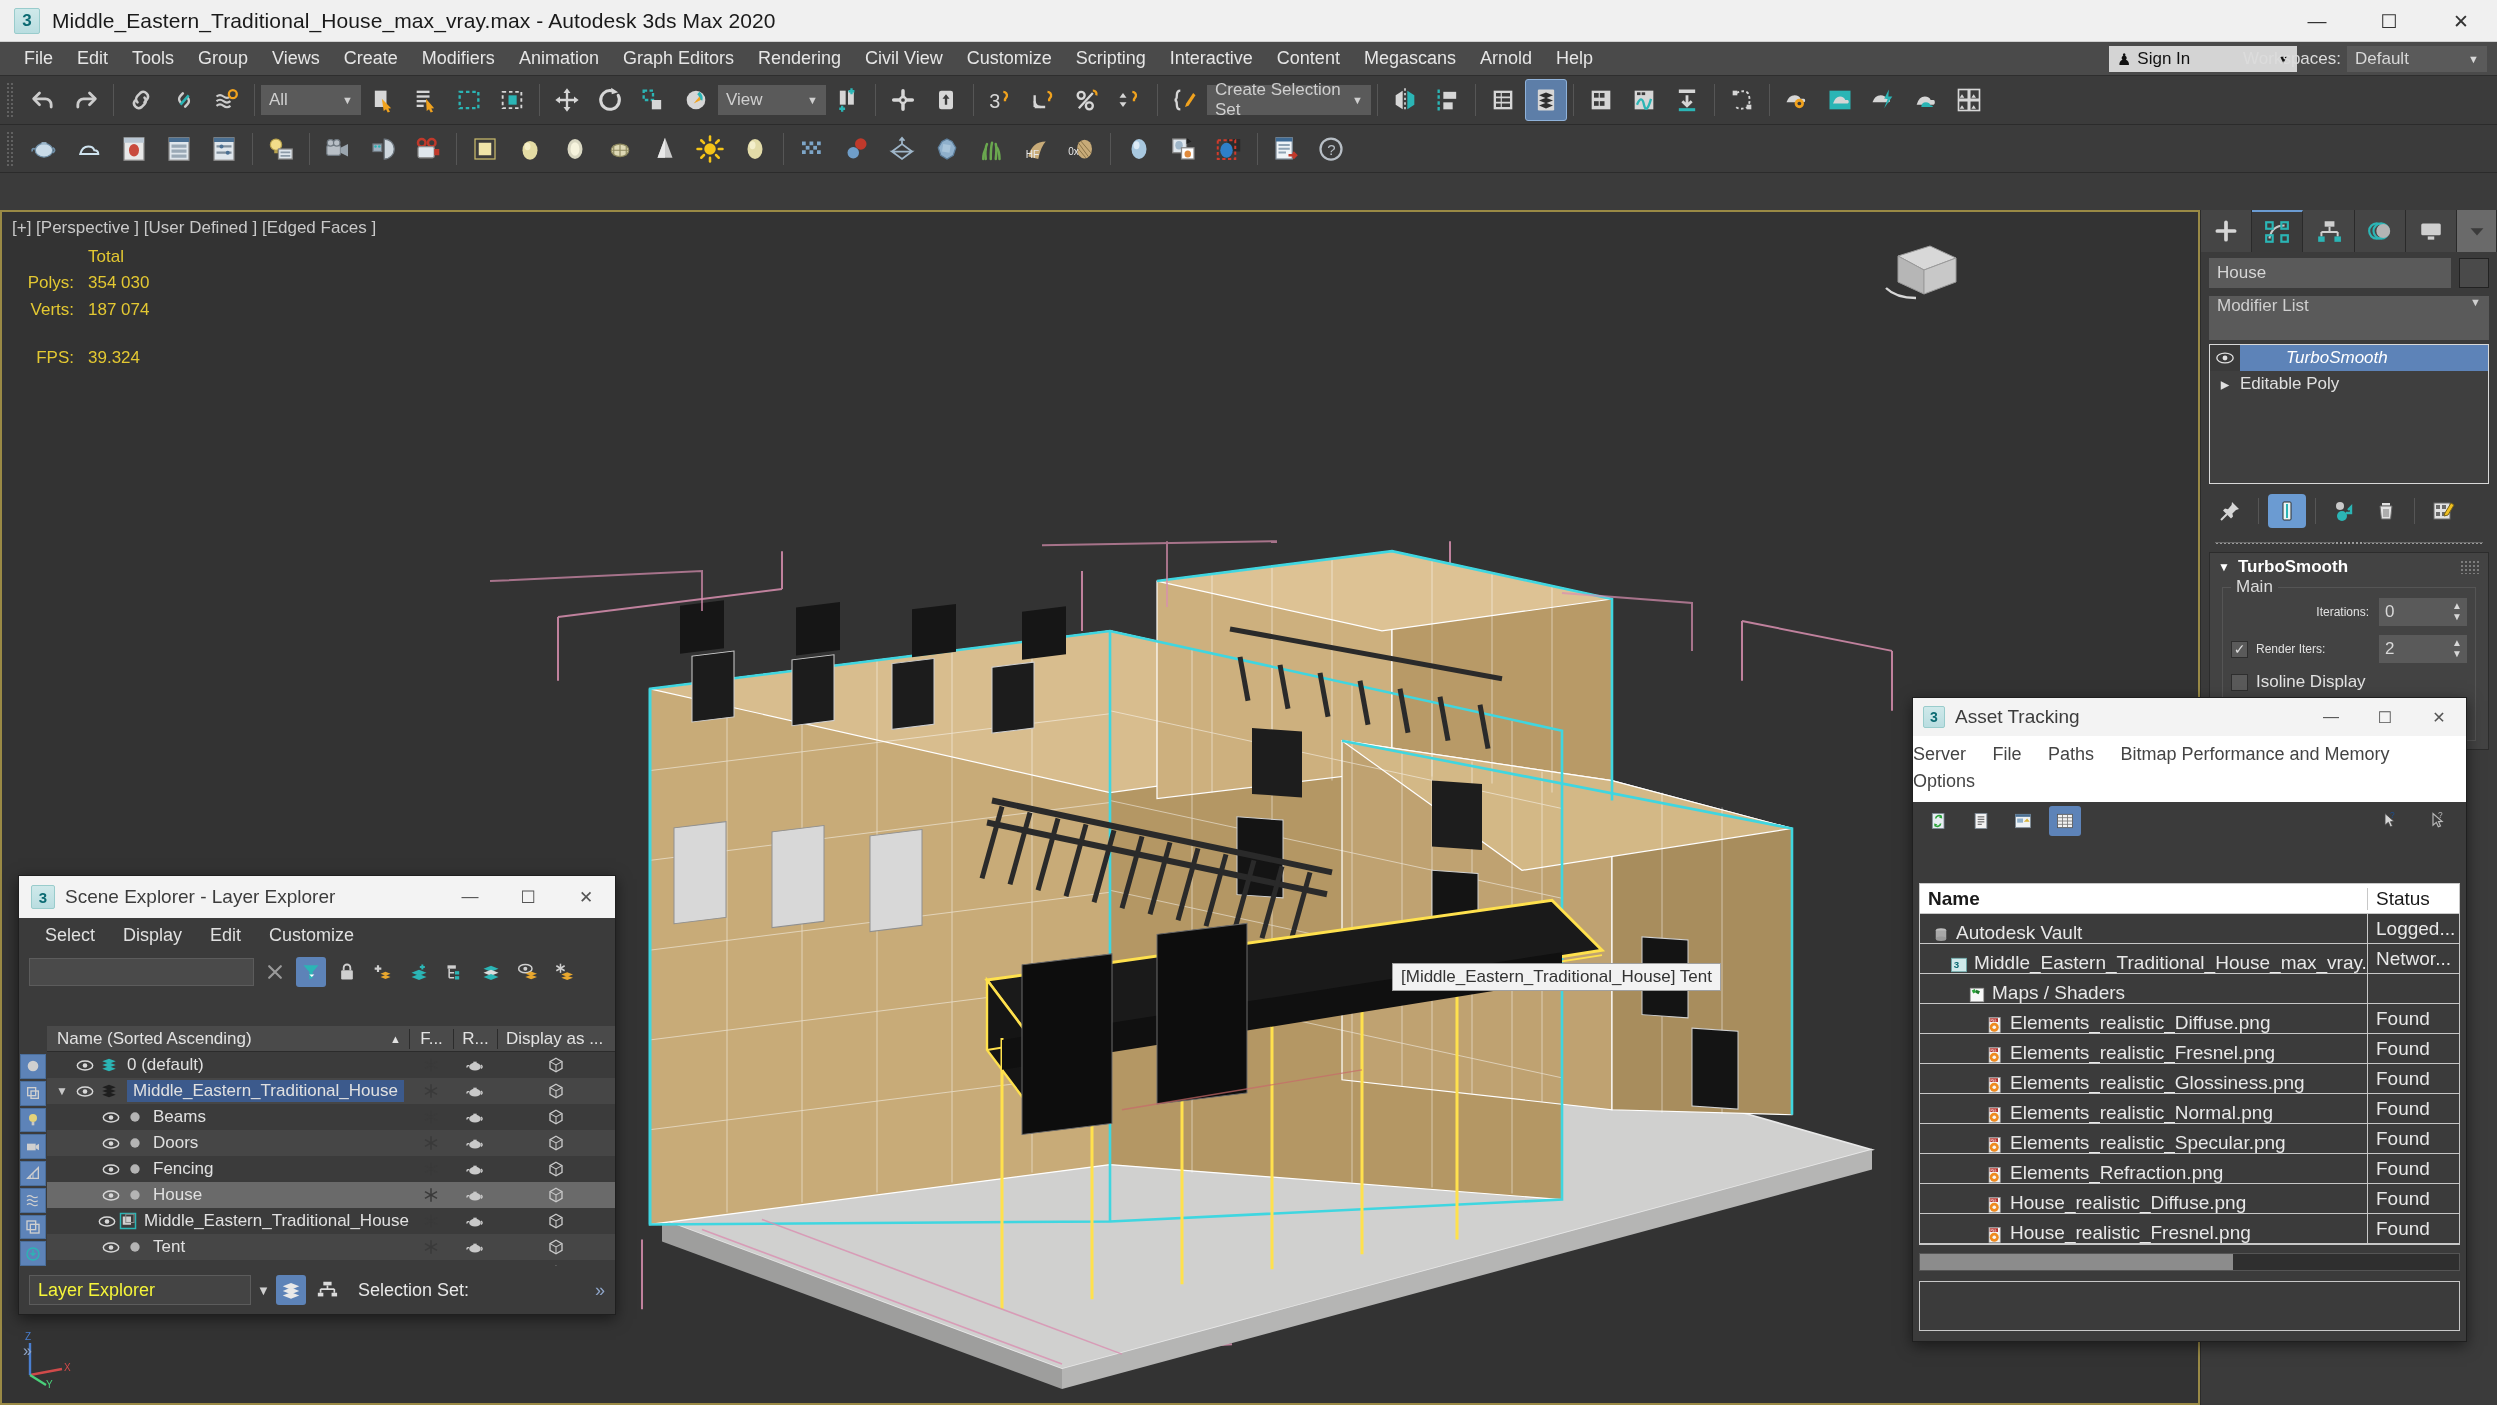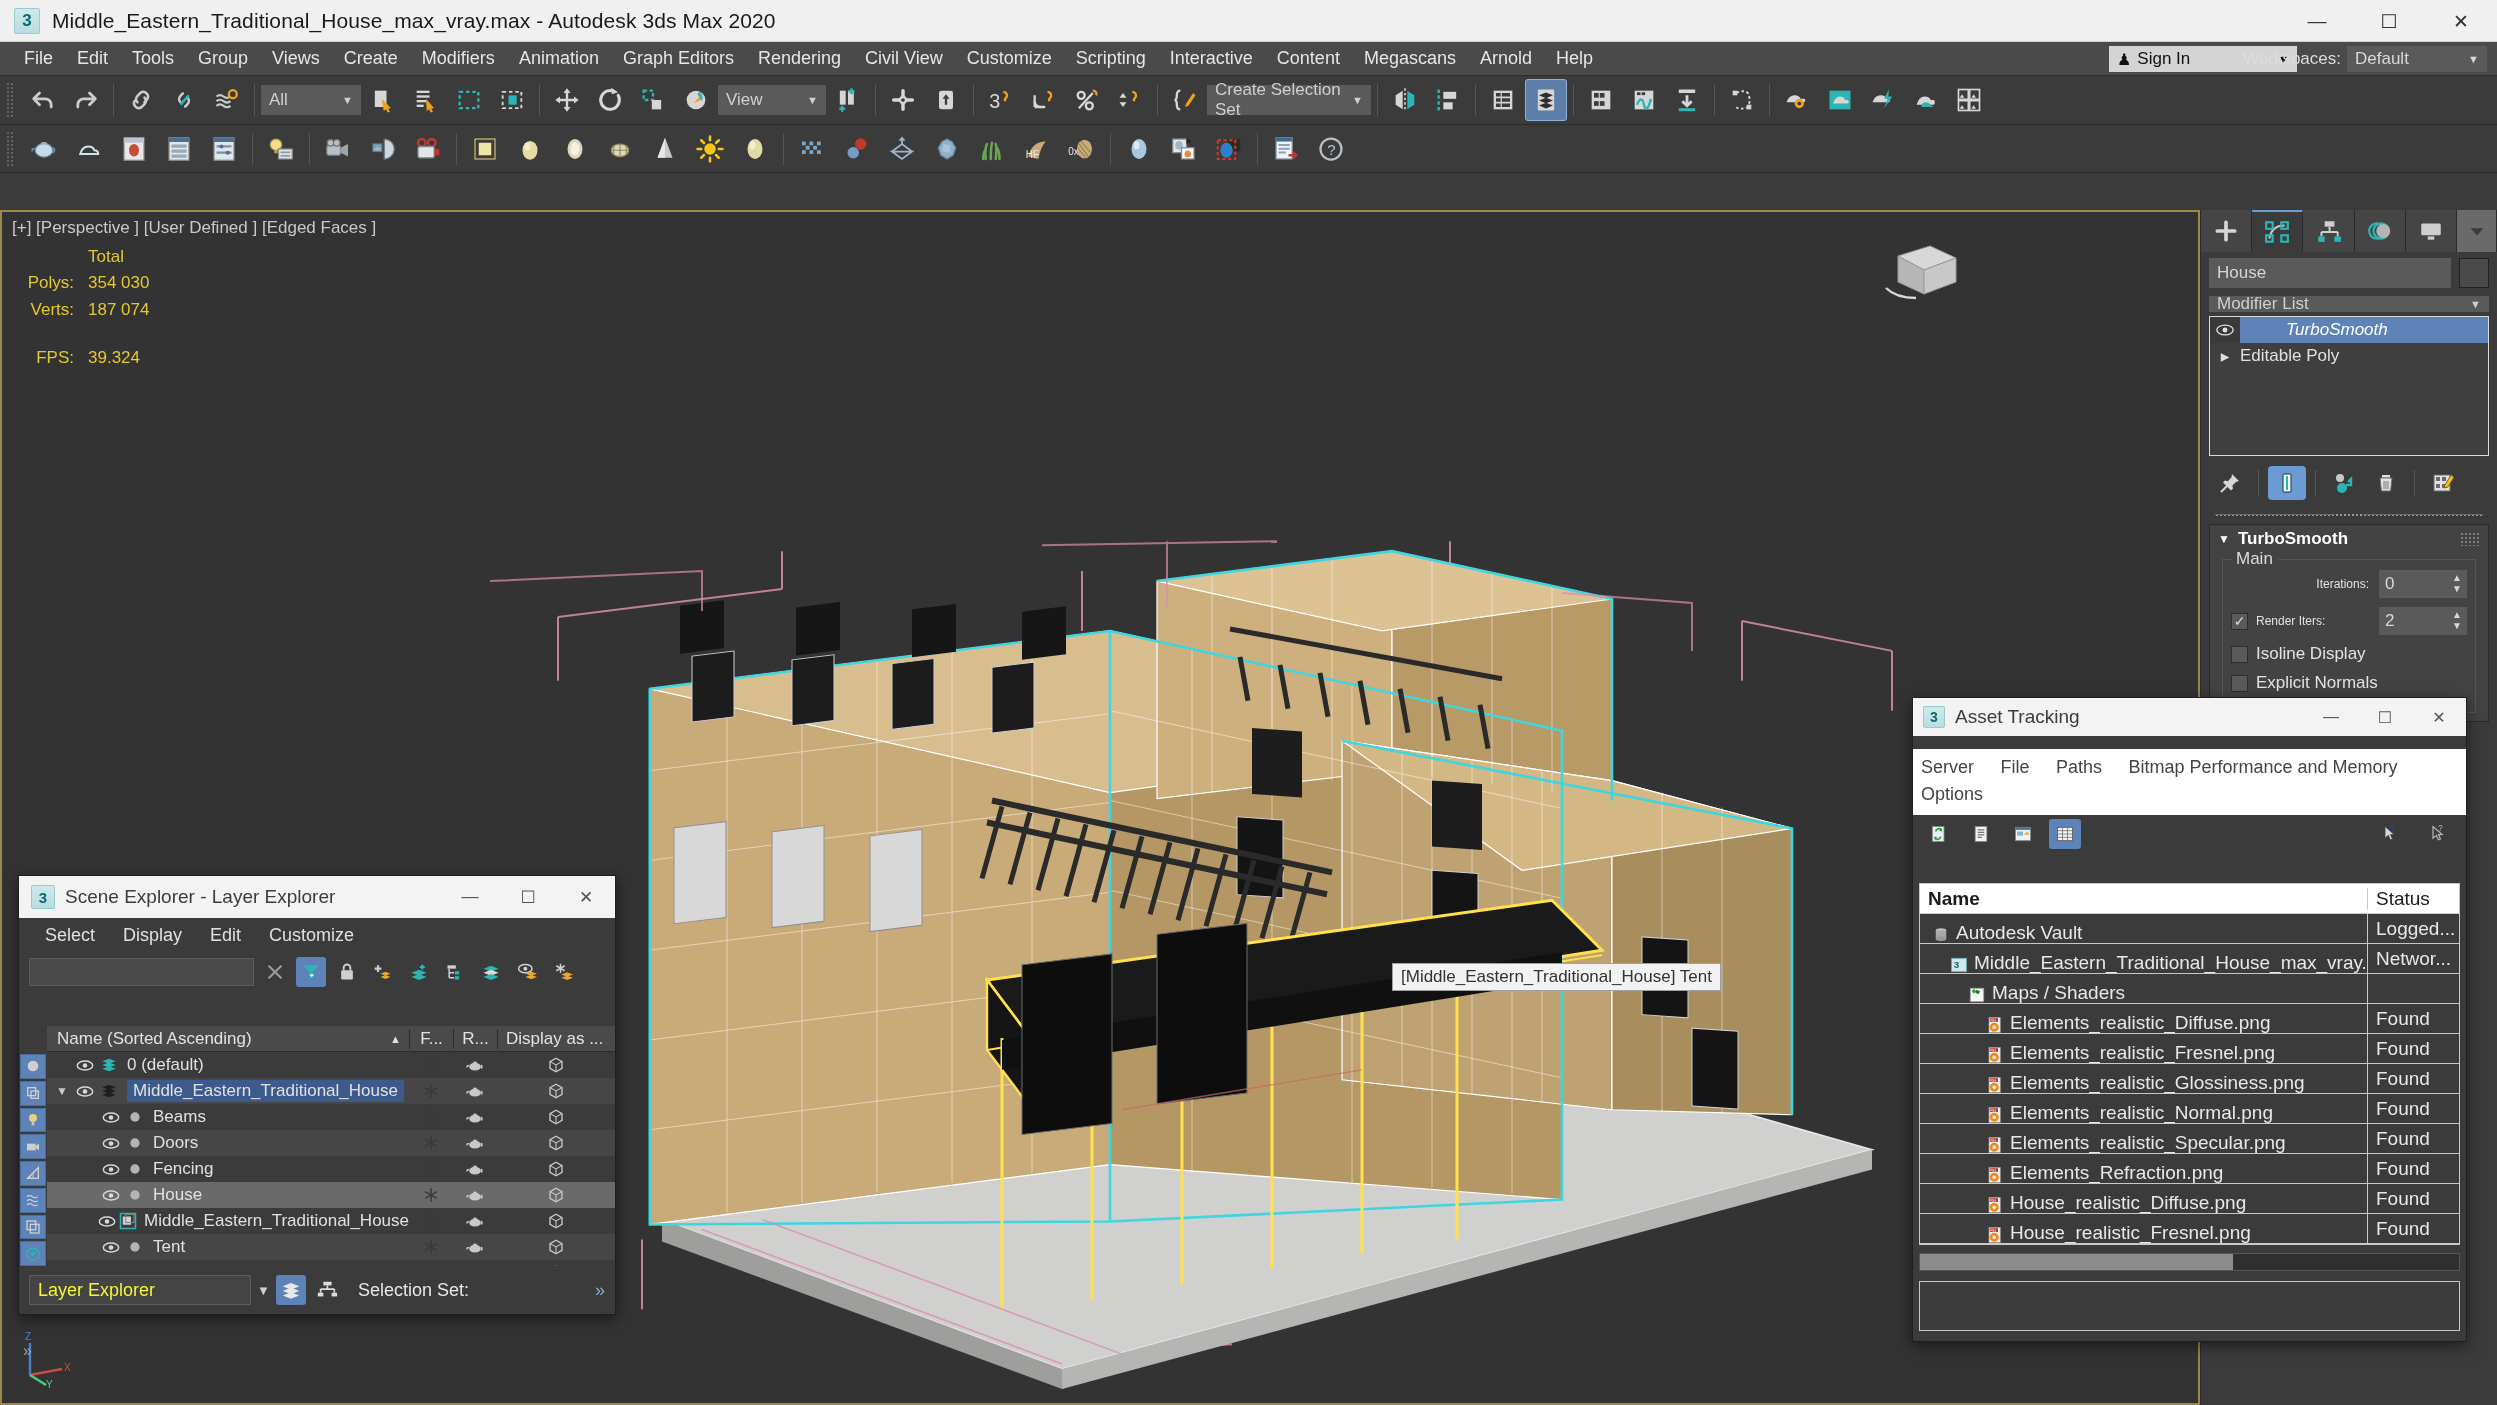--- a/index.html
+++ b/index.html
@@ -83,22 +83,22 @@
      border-left:1px solid #2b2b2b; }
   #cp-tabs{ display:flex; height:42px; background:#313131; }
   .cp-tab{ flex:1; display:flex;align-items:center;justify-content:center;
      border-right:1px solid #2a2a2a; background:#454545; }
   .cp-tab.sel{ background:#3b3b3b; border-top:2px solid #6b9bd2; }
   .cp-tab.more{ flex:0 0 40px; background:#6a6a6a; }
   #cp-namerow{ display:flex; align-items:center; padding:6px 8px 4px 8px; gap:8px; }
   #cp-name{ flex:1; height:30px; background:#5a5a5a; color:#d6d6d6; font-size:17px;
      display:flex;align-items:center;padding:0 8px; }
   #cp-color{ width:30px;height:30px;background:#4a4a4a;border:1px solid #222; }
-  #cp-modlist{ margin:4px 8px; height:16px; background:#5a5a5a; color:#cfcfcf;
-     font-size:17px; display:flex;align-items:center;padding:0 8px; }
+  #cp-modlist{ margin:4px 8px; height:44px; background:#5a5a5a; color:#cfcfcf;
+     font-size:17px; display:flex;align-items:flex-start;padding:0 8px; }
   #cp-modlist .caret{ margin-left:auto;font-size:11px; }
   #cp-stack{ margin:4px 8px; background:#3f3f3f; border:1px solid #d9d9d9; height:140px; }
   .stack-row{ height:26px; display:flex;align-items:center; font-size:17px;
      color:#e0e0e0; }
   .stack-row.sel{ background:#5d83b8; color:#ffffff; font-style:italic; }
   .stack-row .eyecol{ width:30px; display:flex;align-items:center;justify-content:center;
      height:26px; background:#3a3a3a; }
   .stack-row.sel .eyecol{ background:#3a3a3a; }
   .stack-row .arrcol{ width:30px; display:flex;align-items:center;justify-content:center; }
   #cp-stackicons{ display:flex; align-items:center; padding:6px 10px; gap:4px; }
@@ -191,21 +191,21 @@
   #at-title{ height:38px;background:#f3f3f3;display:flex;align-items:center;
      position:relative; }
   #at-title .ic{ width:22px;height:22px;margin:0 10px 0 10px;
      background:linear-gradient(#cfe9ea,#b9dde0);border:1px solid #9cc;border-radius:2px;
      color:#0b6a72;font-size:14px;font-weight:bold;display:flex;align-items:center;
      justify-content:center;}
   #at-title .t{ font-size:19px;color:#3c3c3c; }
   #at-title .btns{ position:absolute;right:0;top:0;height:38px;display:flex; }
   #at-title .btns div{ width:54px;height:38px;display:flex;align-items:center;
      justify-content:center;color:#555;font-size:16px; }
-  #at-menu{ background:#ffffff;padding:5px 12px 7px 8px;margin-top:13px; }
+  #at-menu{ background:#ffffff;padding:5px 12px 7px 0; }
   #at-menu span{ color:#444;font-size:18px;margin-right:22px;display:inline-block;
      line-height:1.5; }
   #at-tools{ height:38px;background:#3b3b3b;display:flex;align-items:center;
      padding-left:10px;gap:10px;position:relative; }
   .at-ti{ width:32px;height:30px;display:flex;align-items:center;justify-content:center;
      border-radius:3px; }
   .at-ti.on{ background:#5d83b8; }
   #at-tools .right{ position:absolute;right:12px;display:flex;gap:16px; }
   #at-table{ position:absolute;left:6px;right:6px;top:185px;bottom:96px;
      background:#3b3b3b;border:1px solid #c8c8c8;overflow:hidden; }

